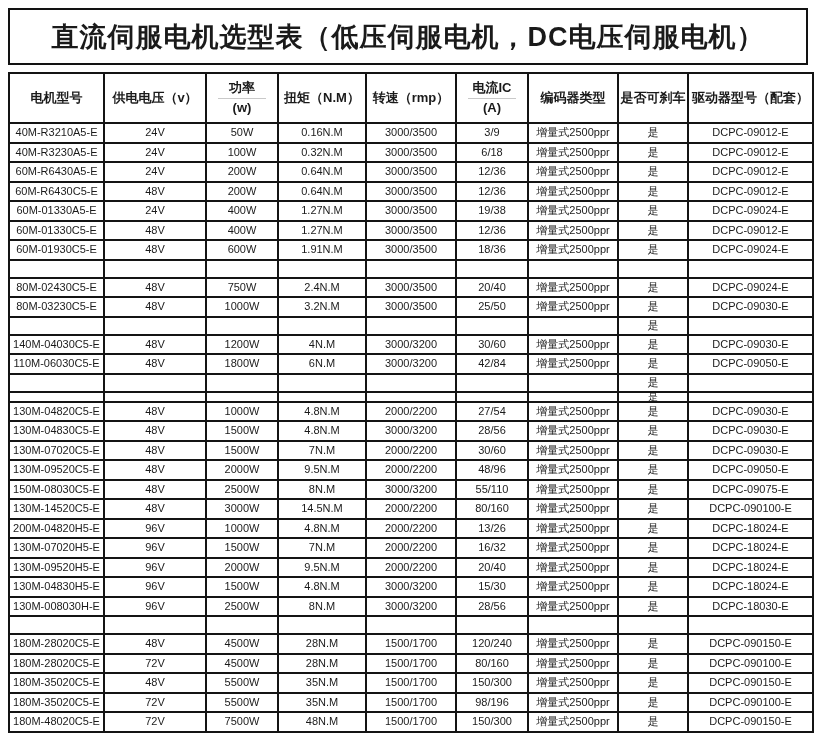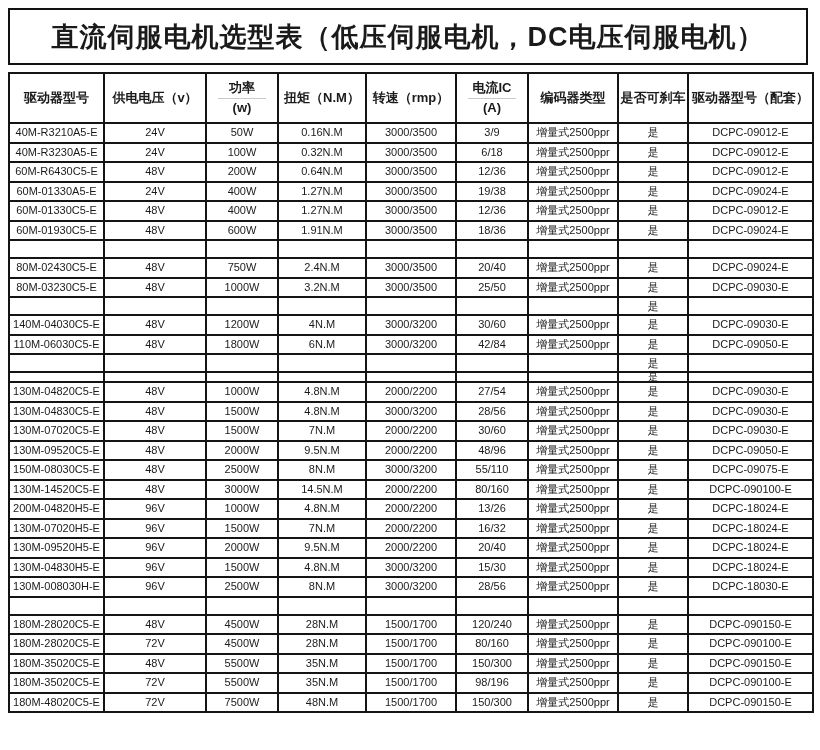--- a/index.html
+++ b/index.html
@@ -115,21 +115,21 @@
       <col class="c-torque">
       <col class="c-speed">
       <col class="c-current">
       <col class="c-encoder">
       <col class="c-brake">
       <col class="c-driver">
     </colgroup>
     <thead>
       <tr>
         <th>
-          <span class="sub-line">驱动器型号</span>
+          <span class="sub-line">电机型号</span>
         </th>
         <th>
           <span class="sub-line">供电电压（v）</span>
         </th>
         <th>
           <span class="sub-line">功率</span>
           <span class="header-divider"></span>
           <span class="sub-line">(w)</span>
         </th>
         <th>
@@ -166,20 +166,31 @@
           <td>是</td>
           <td>DCPC-09012-E</td>
         </tr>
         <tr class="row-data">
           <td>40M-R3230A5-E</td>
           <td>24V</td>
           <td>100W</td>
           <td>0.32N.M</td>
           <td>3000/3500</td>
           <td>6/18</td>
+          <td>增量式2500ppr</td>
+          <td>是</td>
+          <td>DCPC-09012-E</td>
+        </tr>
+        <tr class="row-data">
+          <td>60M-R6430A5-E</td>
+          <td>24V</td>
+          <td>200W</td>
+          <td>0.64N.M</td>
+          <td>3000/3500</td>
+          <td>12/36</td>
           <td>增量式2500ppr</td>
           <td>是</td>
           <td>DCPC-09012-E</td>
         </tr>
         <tr class="row-data">
           <td>60M-R6430C5-E</td>
           <td>48V</td>
           <td>200W</td>
           <td>0.64N.M</td>
           <td>3000/3500</td>

